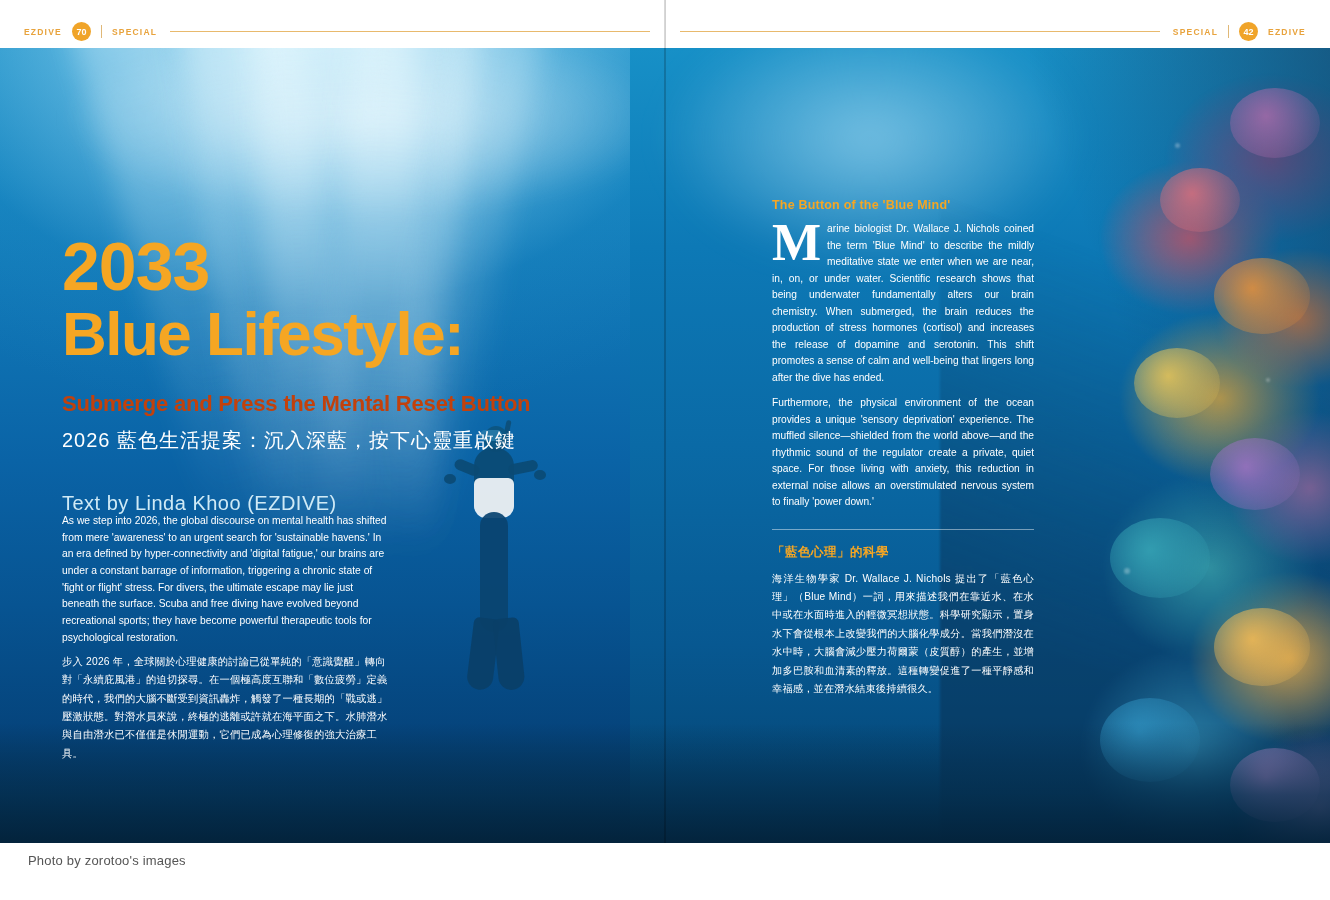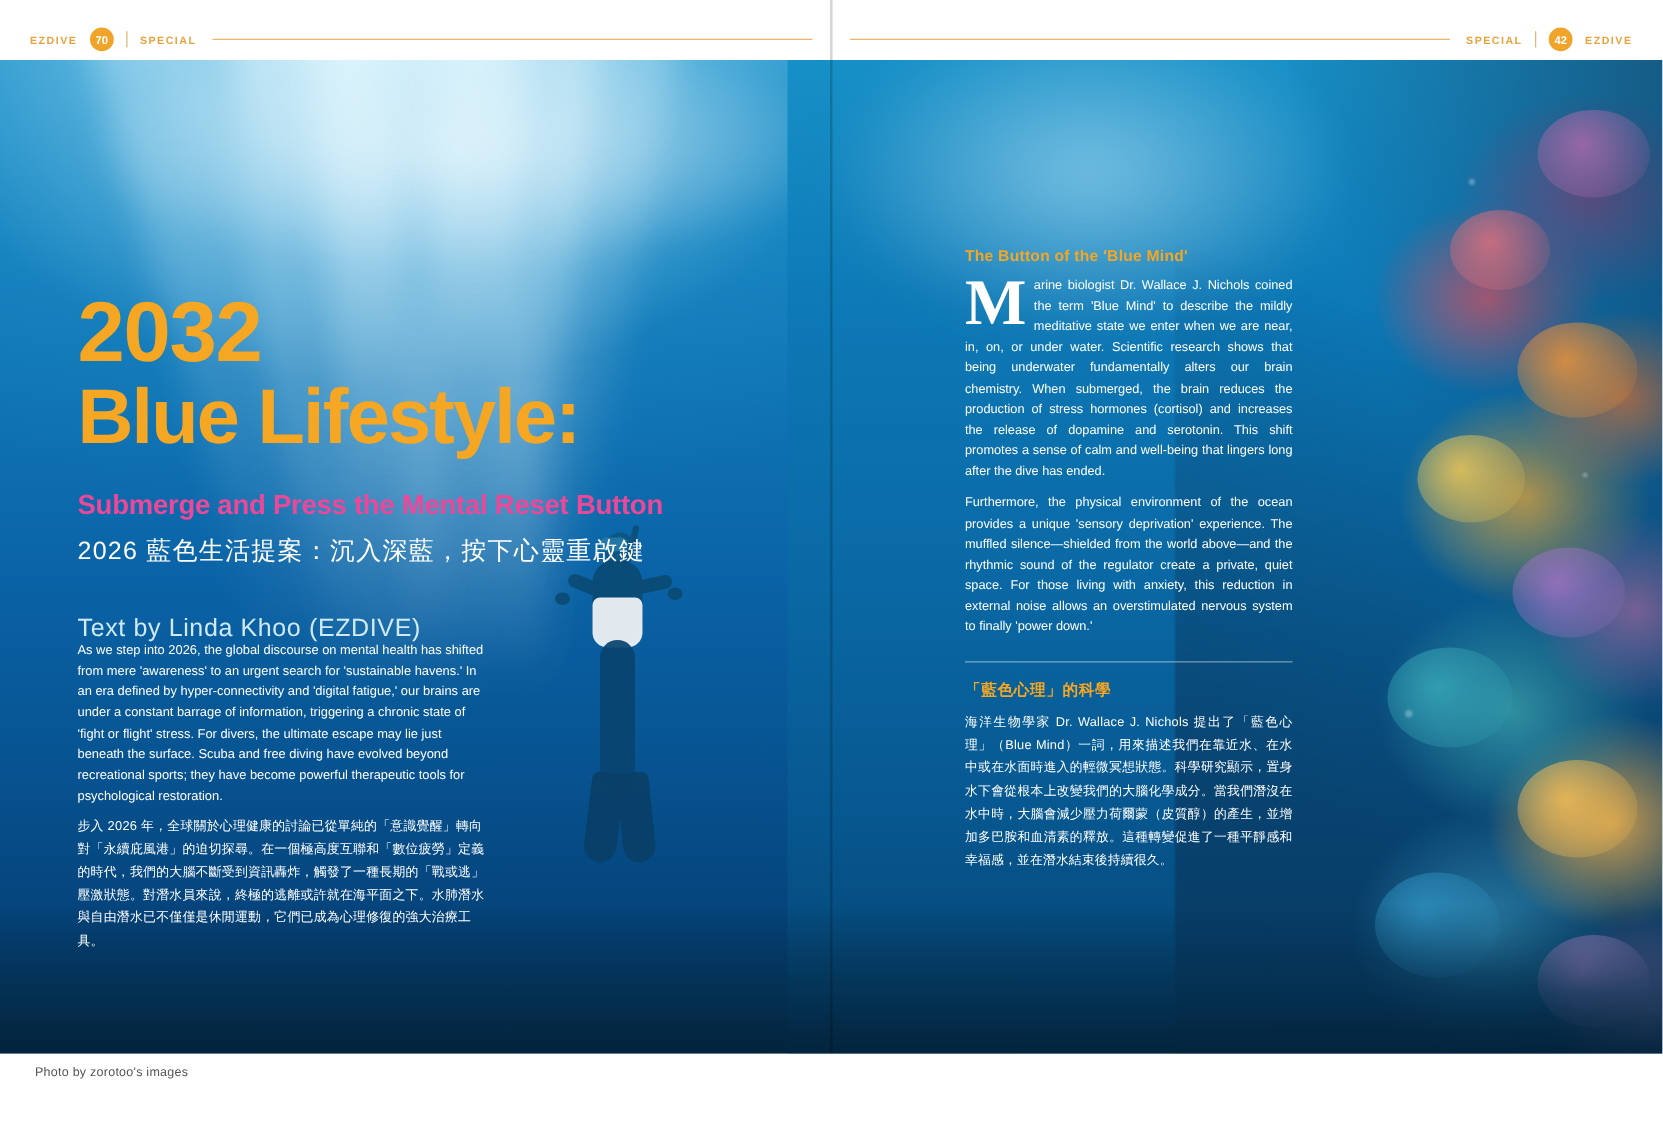--- a/index.html
+++ b/index.html
@@ -86,39 +86,39 @@
   .dv-fin-r { left:66px; top:200px; width:26px; height:72px; border-radius:10px 10px 22px 22px; background:#0a3f68; transform:rotate(-6deg); }
 
   
   .spine { position:absolute; top:0; left:664px; width:2px; height:900px; background:rgba(0,0,0,0.18); }
   .spine-top { position:absolute; top:0; left:664px; width:1px; height:48px; background:#d8d8d8; }
 
   
   .left-col { position:absolute; left:62px; top:185px; width:560px; }
   .title-year { font-size:68px; line-height:0.98; font-weight:700; color:#f5a623; letter-spacing:-1px; }
   .title-main { font-size:62px; line-height:1.02; font-weight:700; color:#f5a623; letter-spacing:-1.5px; margin-top:2px; }
-  .subtitle-en { margin-top:26px; font-size:22px; font-weight:700; color:#ec4899; letter-spacing:-0.2px; }
+  .subtitle-en { margin-top:26px; font-size:22px; font-weight:700; color:#c2410c; letter-spacing:-0.2px; }
   .subtitle-zh { margin-top:10px; font-size:20px; color:#ffffff; letter-spacing:1px; font-weight:400; }
   .byline { margin-top:38px; font-size:20px; color:#cfeaf6; letter-spacing:0.5px; }
 
   .body-en { position:absolute; left:62px; top:465px; width:330px; font-size:10.3px; line-height:1.62; color:#ffffff; }
   .body-zh { position:absolute; left:62px; top:605px; width:330px; font-size:10.3px; line-height:1.78; color:#ffffff; letter-spacing:0.2px; }
 
   
   .r-col { position:absolute; left:772px; top:150px; width:262px; }
   .r-head { font-size:12.5px; font-weight:700; color:#f5a623; letter-spacing:0.2px; }
   .r-para { font-size:10.2px; line-height:1.62; color:#ffffff; margin-top:9px; text-align:justify; }
   .dropcap { float:left; font-size:52px; line-height:40px; font-weight:700; color:#ffffff; padding:2px 6px 0 0; font-family:"Liberation Serif", serif; }
   .r-rule { width:262px; height:1px; background:rgba(255,255,255,0.45); margin:18px 0 14px; }
   .r-head-zh { font-size:12.5px; font-weight:700; color:#f5a623; letter-spacing:0.5px; }
   .r-para-zh { font-size:10.2px; line-height:1.8; color:#ffffff; margin-top:9px; text-align:justify; letter-spacing:0.2px; }
 
   
   .footer { position:absolute; left:0; top:843px; width:1330px; height:57px; background:#ffffff; }
-  .credit { position:absolute; left:28px; top:10px; font-size:10px; color:#555; letter-spacing:0.2px; }
+  .credit { position:absolute; left:28px; top:10px; font-size:13px; color:#555; letter-spacing:0.2px; }
 </style>
 </head>
 <body>
 
 <div class="spread">
 
   <div class="header">
     <div class="hdr-left">
       <span class="hdr-brand">EZDIVE</span>
       <span class="pagenum">70</span>
@@ -175,21 +175,21 @@
       <div class="dv dv-hand-l"></div>
       <div class="dv dv-hand-r"></div>
       <div class="dv dv-legs"></div>
       <div class="dv dv-fin-l"></div>
       <div class="dv dv-fin-r"></div>
     </div>
 
     <div class="floor"></div>
 
     <div class="left-col">
-      <div class="title-year">2032</div>
+      <div class="title-year">2033</div>
       <div class="title-main">Blue Lifestyle:</div>
       <div class="subtitle-en">Submerge and Press the Mental Reset Button</div>
       <div class="subtitle-zh">2026 藍色生活提案：沉入深藍，按下心靈重啟鍵</div>
       <div class="byline">Text by Linda Khoo (EZDIVE)</div>
     </div>
     <div class="body-en">As we step into 2026, the global discourse on mental health has shifted from mere 'awareness' to an urgent search for 'sustainable havens.' In an era defined by hyper-connectivity and 'digital fatigue,' our brains are under a constant barrage of information, triggering a chronic state of 'fight or flight' stress. For divers, the ultimate escape may lie just beneath the surface. Scuba and free diving have evolved beyond recreational sports; they have become powerful therapeutic tools for psychological restoration.</div>
     <div class="body-zh">步入 2026 年，全球關於心理健康的討論已從單純的「意識覺醒」轉向對「永續庇風港」的迫切探尋。在一個極高度互聯和「數位疲勞」定義的時代，我們的大腦不斷受到資訊轟炸，觸發了一種長期的「戰或逃」壓激狀態。對潛水員來說，終極的逃離或許就在海平面之下。水肺潛水與自由潛水已不僅僅是休閒運動，它們已成為心理修復的強大治療工具。</div>
 
     <div class="r-col">
       <div class="r-head">The Button of the 'Blue Mind'</div>

